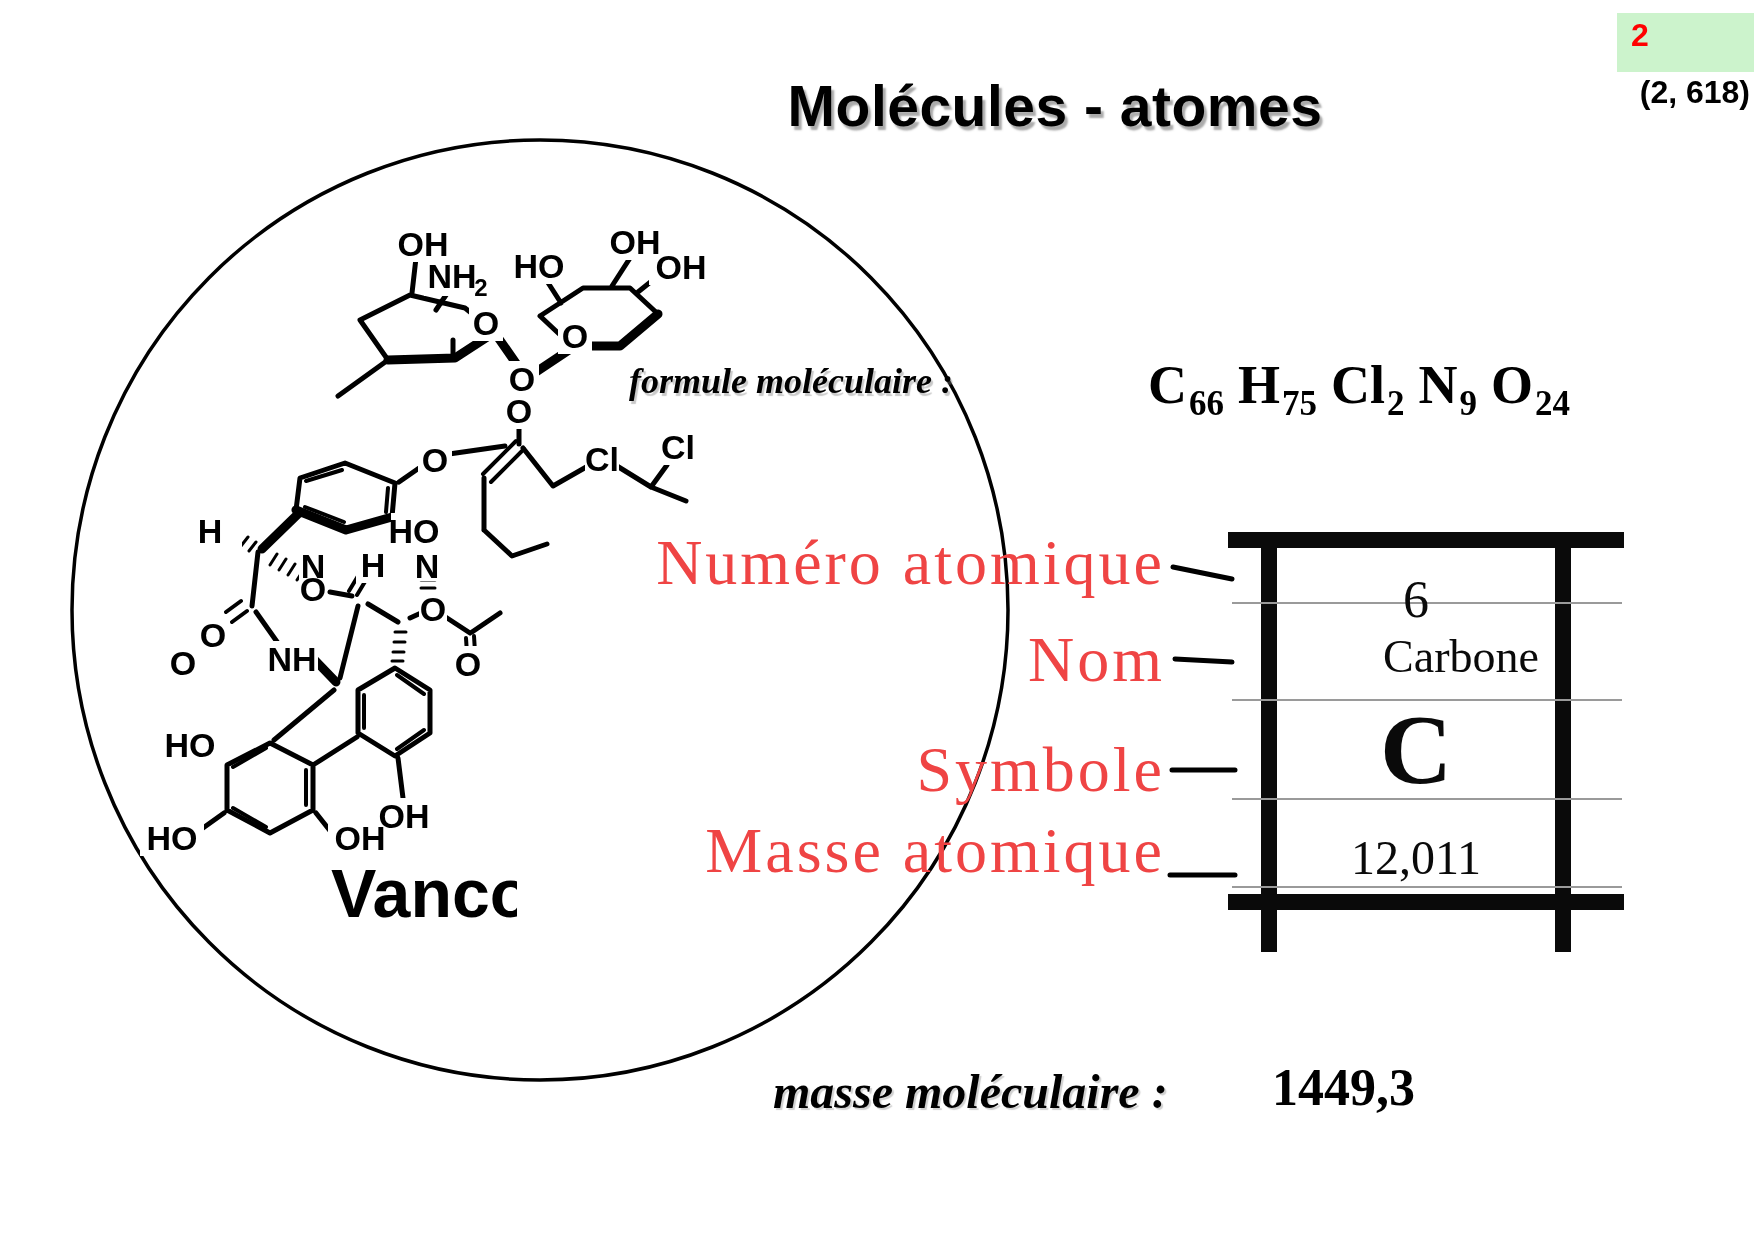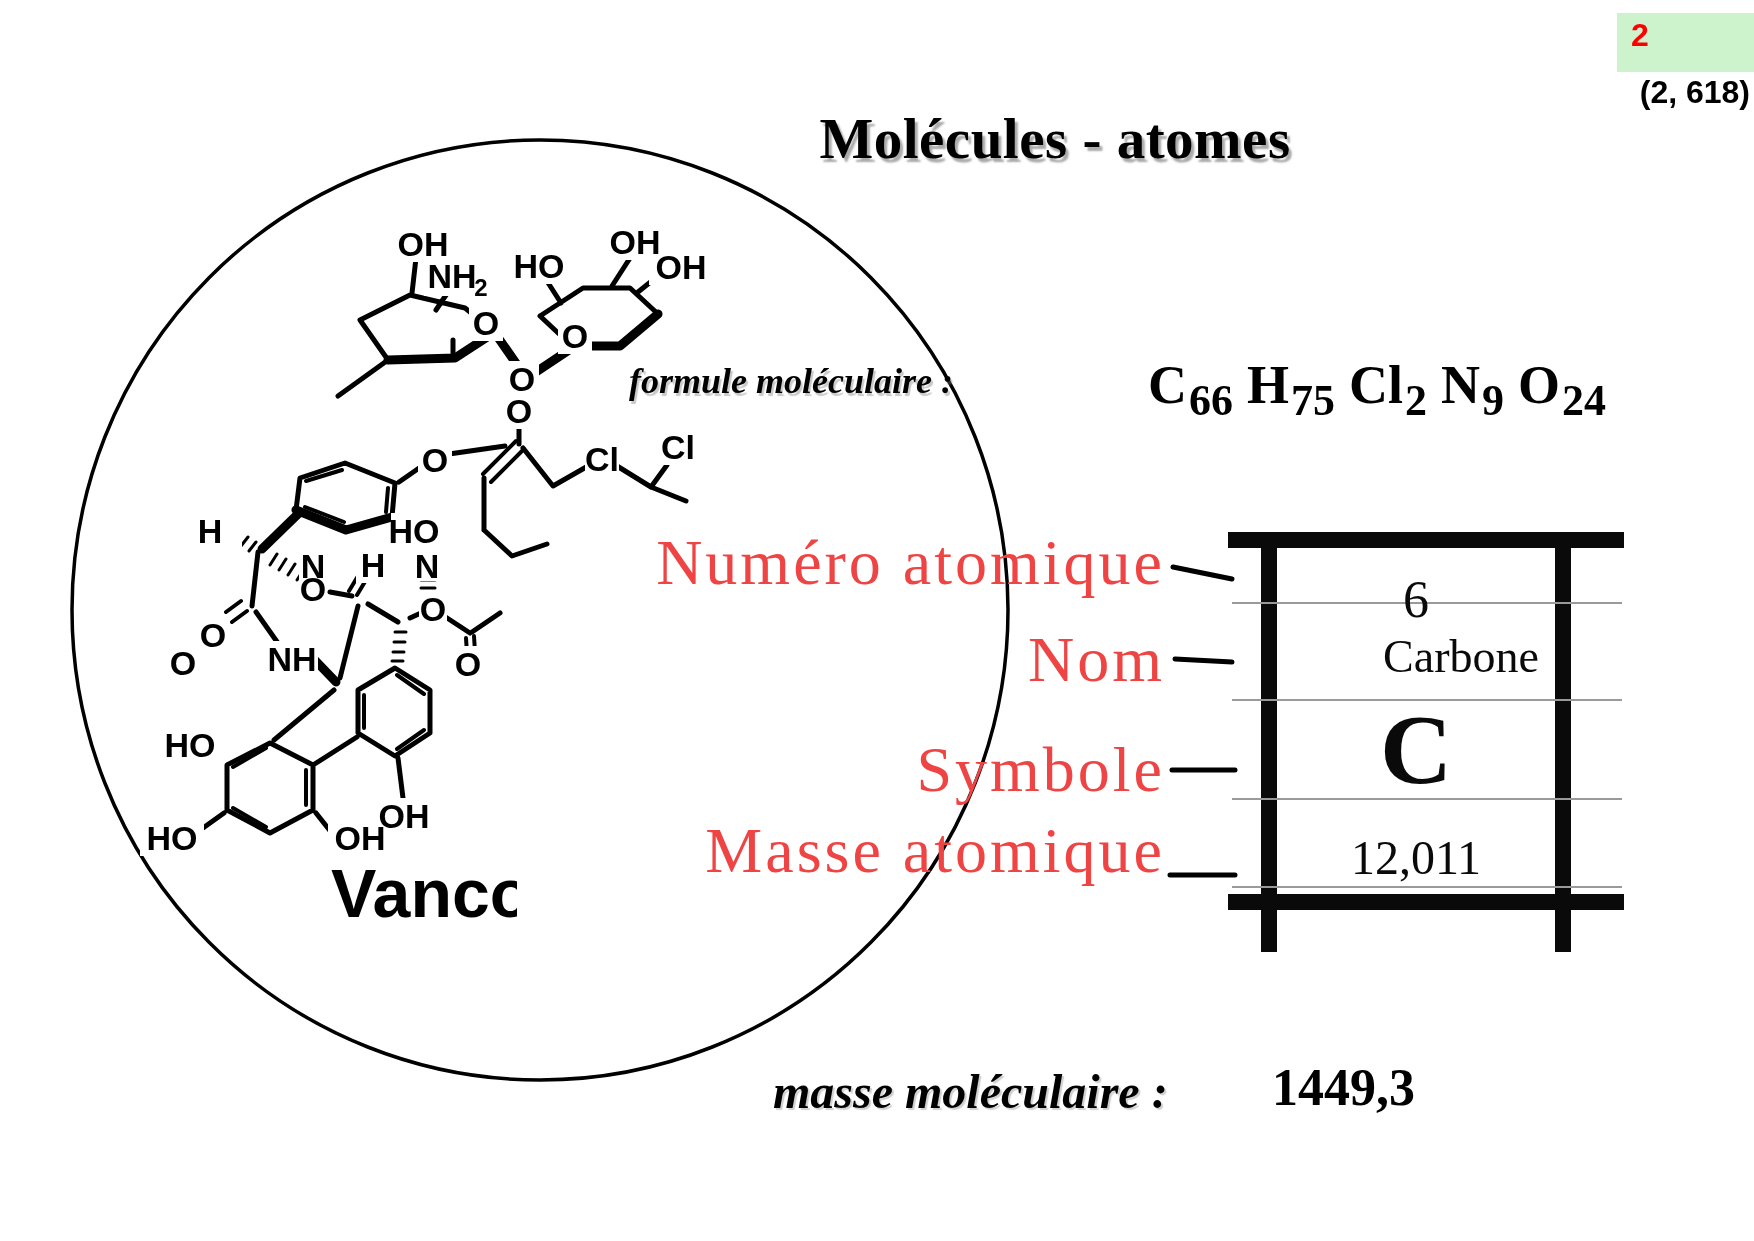--- a/index.html
+++ b/index.html
@@ -4,29 +4,29 @@
 <style>
   html,body{margin:0;padding:0;background:#fff;}
   body{width:1754px;height:1241px;position:relative;overflow:hidden;
        font-family:"Liberation Sans","DejaVu Sans",sans-serif;color:#000;}
   .abs{position:absolute;}
   
   #page-badge{left:1617px;top:13px;width:137px;height:59px;padding:4px 0 0 14px;
     box-sizing:border-box;font-size:32px;font-weight:bold;}
   #page-ref{left:1580px;top:74px;width:170px;text-align:right;font-size:32px;font-weight:bold;}
   
-  #title{left:640px;top:100px;width:830px;text-align:center;
+  #title{left:640px;top:68px;width:830px;text-align:center;
     font-size:57px;font-weight:bold;line-height:77px;letter-spacing:0.5px;
-    text-shadow:3px 4px 2px rgba(100,100,100,0.55);font-family:Liberation Serif, serif;}
+    text-shadow:3px 4px 2px rgba(100,100,100,0.55);}
   
   .serif{font-family:"Liberation Serif","DejaVu Serif",serif;}
   #formule-label{left:629px;top:360px;font-size:36px;font-weight:bold;font-style:italic;
     text-shadow:2px 3px 1px rgba(120,120,120,0.4);}
   #formule-value{left:1148px;top:354px;font-size:54px;font-weight:bold;white-space:nowrap;}
-  #formule-value sub{font-size:44px;line-height:0;vertical-align:-12px;margin:0 14px 0 2px;}
+  #formule-value sub{font-size:35px;line-height:0;vertical-align:-12px;margin:0 14px 0 2px;}
   #formule-value .el:last-child sub{margin-right:0;}
   
   #masse-label{left:773px;top:1064px;font-size:48px;font-weight:bold;font-style:italic;
     text-shadow:2px 2px 1px rgba(120,120,120,0.35);}
   #masse-value{left:1272px;top:1058px;font-size:52px;font-weight:bold;}
   
   .callout{left:500px;width:665px;text-align:right;font-size:64px;letter-spacing:3px;
     line-height:70px;color:#ef4444;}
   
   .bar{background:#0a0a0a;}

